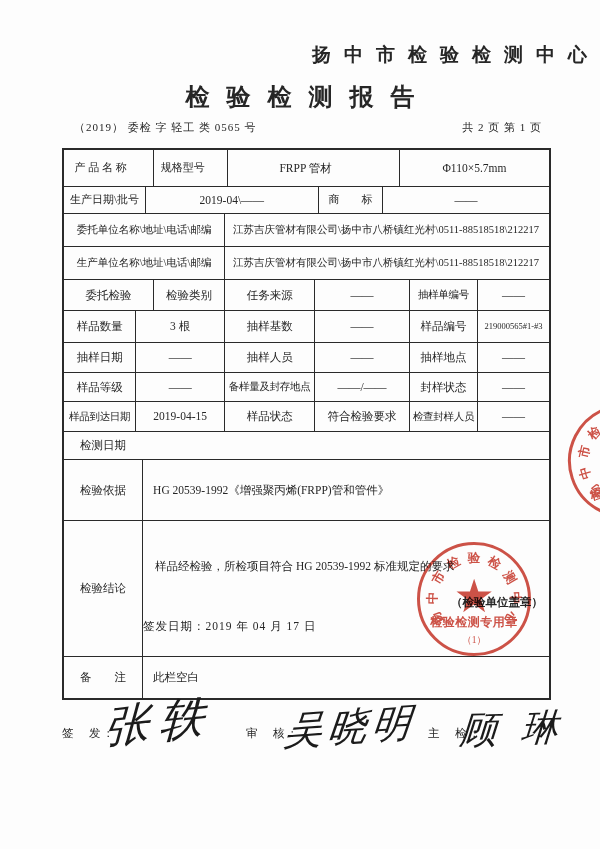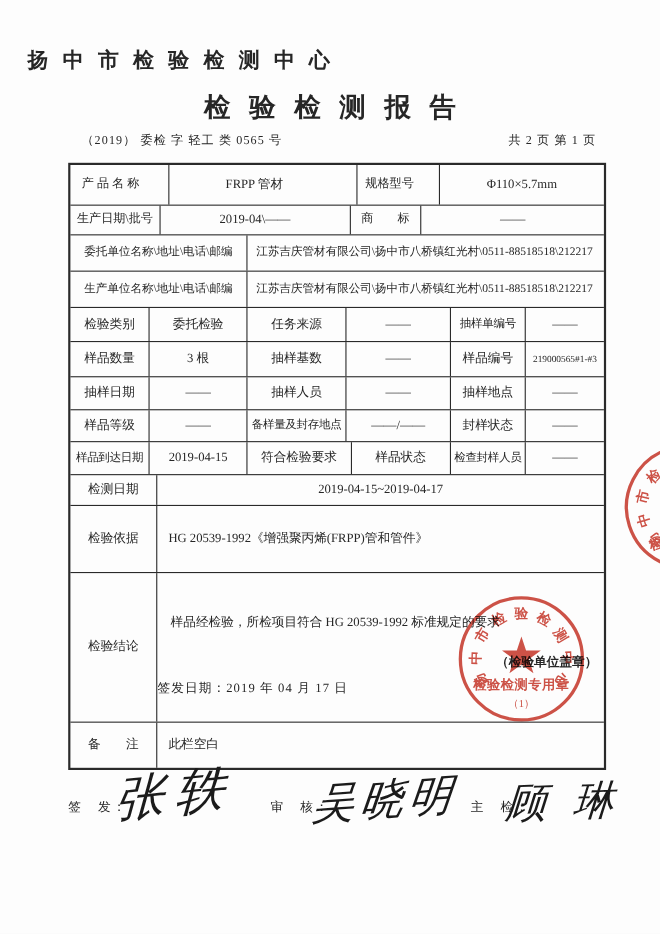--- a/index.html
+++ b/index.html
@@ -3,21 +3,21 @@
 <meta charset="utf-8">
 <style>
   html,body { margin:0; padding:0; background:#e8e8e8; }
   .doc {
     position:relative; width:600px; height:849px; margin:0 auto;
     background:#fdfdfd; overflow:hidden;
     font-family:"Liberation Serif","DejaVu Serif",serif;
     color:#262626; --red:#c83a2d;
   }
   
-  .title1 { position:absolute; top:42px; left:12px; right:0; text-align:left;
+  .title1 { position:absolute; top:42px; left:12px; right:0; text-align:right;
             font-size:19px; font-weight:bold; letter-spacing:13px; padding-left:13px; }
   .title2 { position:absolute; top:81px; left:0; right:0; text-align:center;
             font-size:24px; font-weight:bold; letter-spacing:17px; padding-left:17px; }
   .refline { position:absolute; top:120px; left:74px; right:58px;
              display:flex; justify-content:space-between; font-size:11px; letter-spacing:1px;text-align:right; }
   
   .tbl { position:absolute; left:62px; top:148px; width:485px;
          border:2px solid #2a2a2a; background:transparent; }
   .tr { display:flex; border-top:1px solid #2a2a2a; }
   .tr:first-child { border-top:none;gap:16px; }
@@ -73,22 +73,22 @@
   <div class="title2">检验检测报告</div>
   <div class="refline">
     <span>（2019）  委检 字 轻工 类 0565 号</span>
     <span>共 2 页 第 1 页</span>
   </div>
 
   <div class="tbl">
 
     <div class="tr ra h36">
       <div class="td c0">产 品 名 称</div>
+      <div class="td c2">规格型号</div>
       <div class="td c1">FRPP 管材</div>
-      <div class="td c2">规格型号</div>
       <div class="td c3">Φ110×5.7mm</div>
     </div>
 
     <div class="tr ra h26">
       <div class="td c0">生产日期\批号</div>
       <div class="td c1">2019-04\——</div>
       <div class="td c2">商　　标</div>
       <div class="td c3">——</div>
     </div>
 
@@ -96,22 +96,22 @@
       <div class="td c0">委托单位名称\地址\电话\邮编</div>
       <div class="td c1">江苏吉庆管材有限公司\扬中市八桥镇红光村\0511-88518518\212217</div>
     </div>
 
     <div class="tr rb h32">
       <div class="td c0">生产单位名称\地址\电话\邮编</div>
       <div class="td c1">江苏吉庆管材有限公司\扬中市八桥镇红光村\0511-88518518\212217</div>
     </div>
 
     <div class="tr rc h30">
+      <div class="td c1">委托检验</div>
       <div class="td c0">检验类别</div>
-      <div class="td c1">委托检验</div>
       <div class="td c2">任务来源</div>
       <div class="td c3">——</div>
       <div class="td c4 tight">抽样单编号</div>
       <div class="td c5">——</div>
     </div>
 
     <div class="tr rc h31">
       <div class="td c0">样品数量</div>
       <div class="td c1">3 根</div>
       <div class="td c2">抽样基数</div>
@@ -134,29 +134,28 @@
       <div class="td c1">——</div>
       <div class="td c2 tight">备样量及封存地点</div>
       <div class="td c3">——/——</div>
       <div class="td c4">封样状态</div>
       <div class="td c5">——</div>
     </div>
 
     <div class="tr rc h29">
       <div class="td c0 tight">样品到达日期</div>
       <div class="td c1">2019-04-15</div>
+      <div class="td c2">样品状态</div>
       <div class="td c3">符合检验要求</div>
-      <div class="td c2">样品状态</div>
       <div class="td c4 tight">检查封样人员</div>
       <div class="td c5">——</div>
     </div>
 
     <div class="tr rd h27">
       <div class="td c0">检测日期</div>
-      <div class="td c1">2019-04-15~2019-04-17</div>
     </div>
 
     <div class="tr rd left h60">
       <div class="td c0">检验依据</div>
       <div class="td c1">HG 20539-1992《增强聚丙烯(FRPP)管和管件》</div>
     </div>
 
     <div class="tr rd h135">
       <div class="td c0">检验结论</div>
       <div class="td conc">

